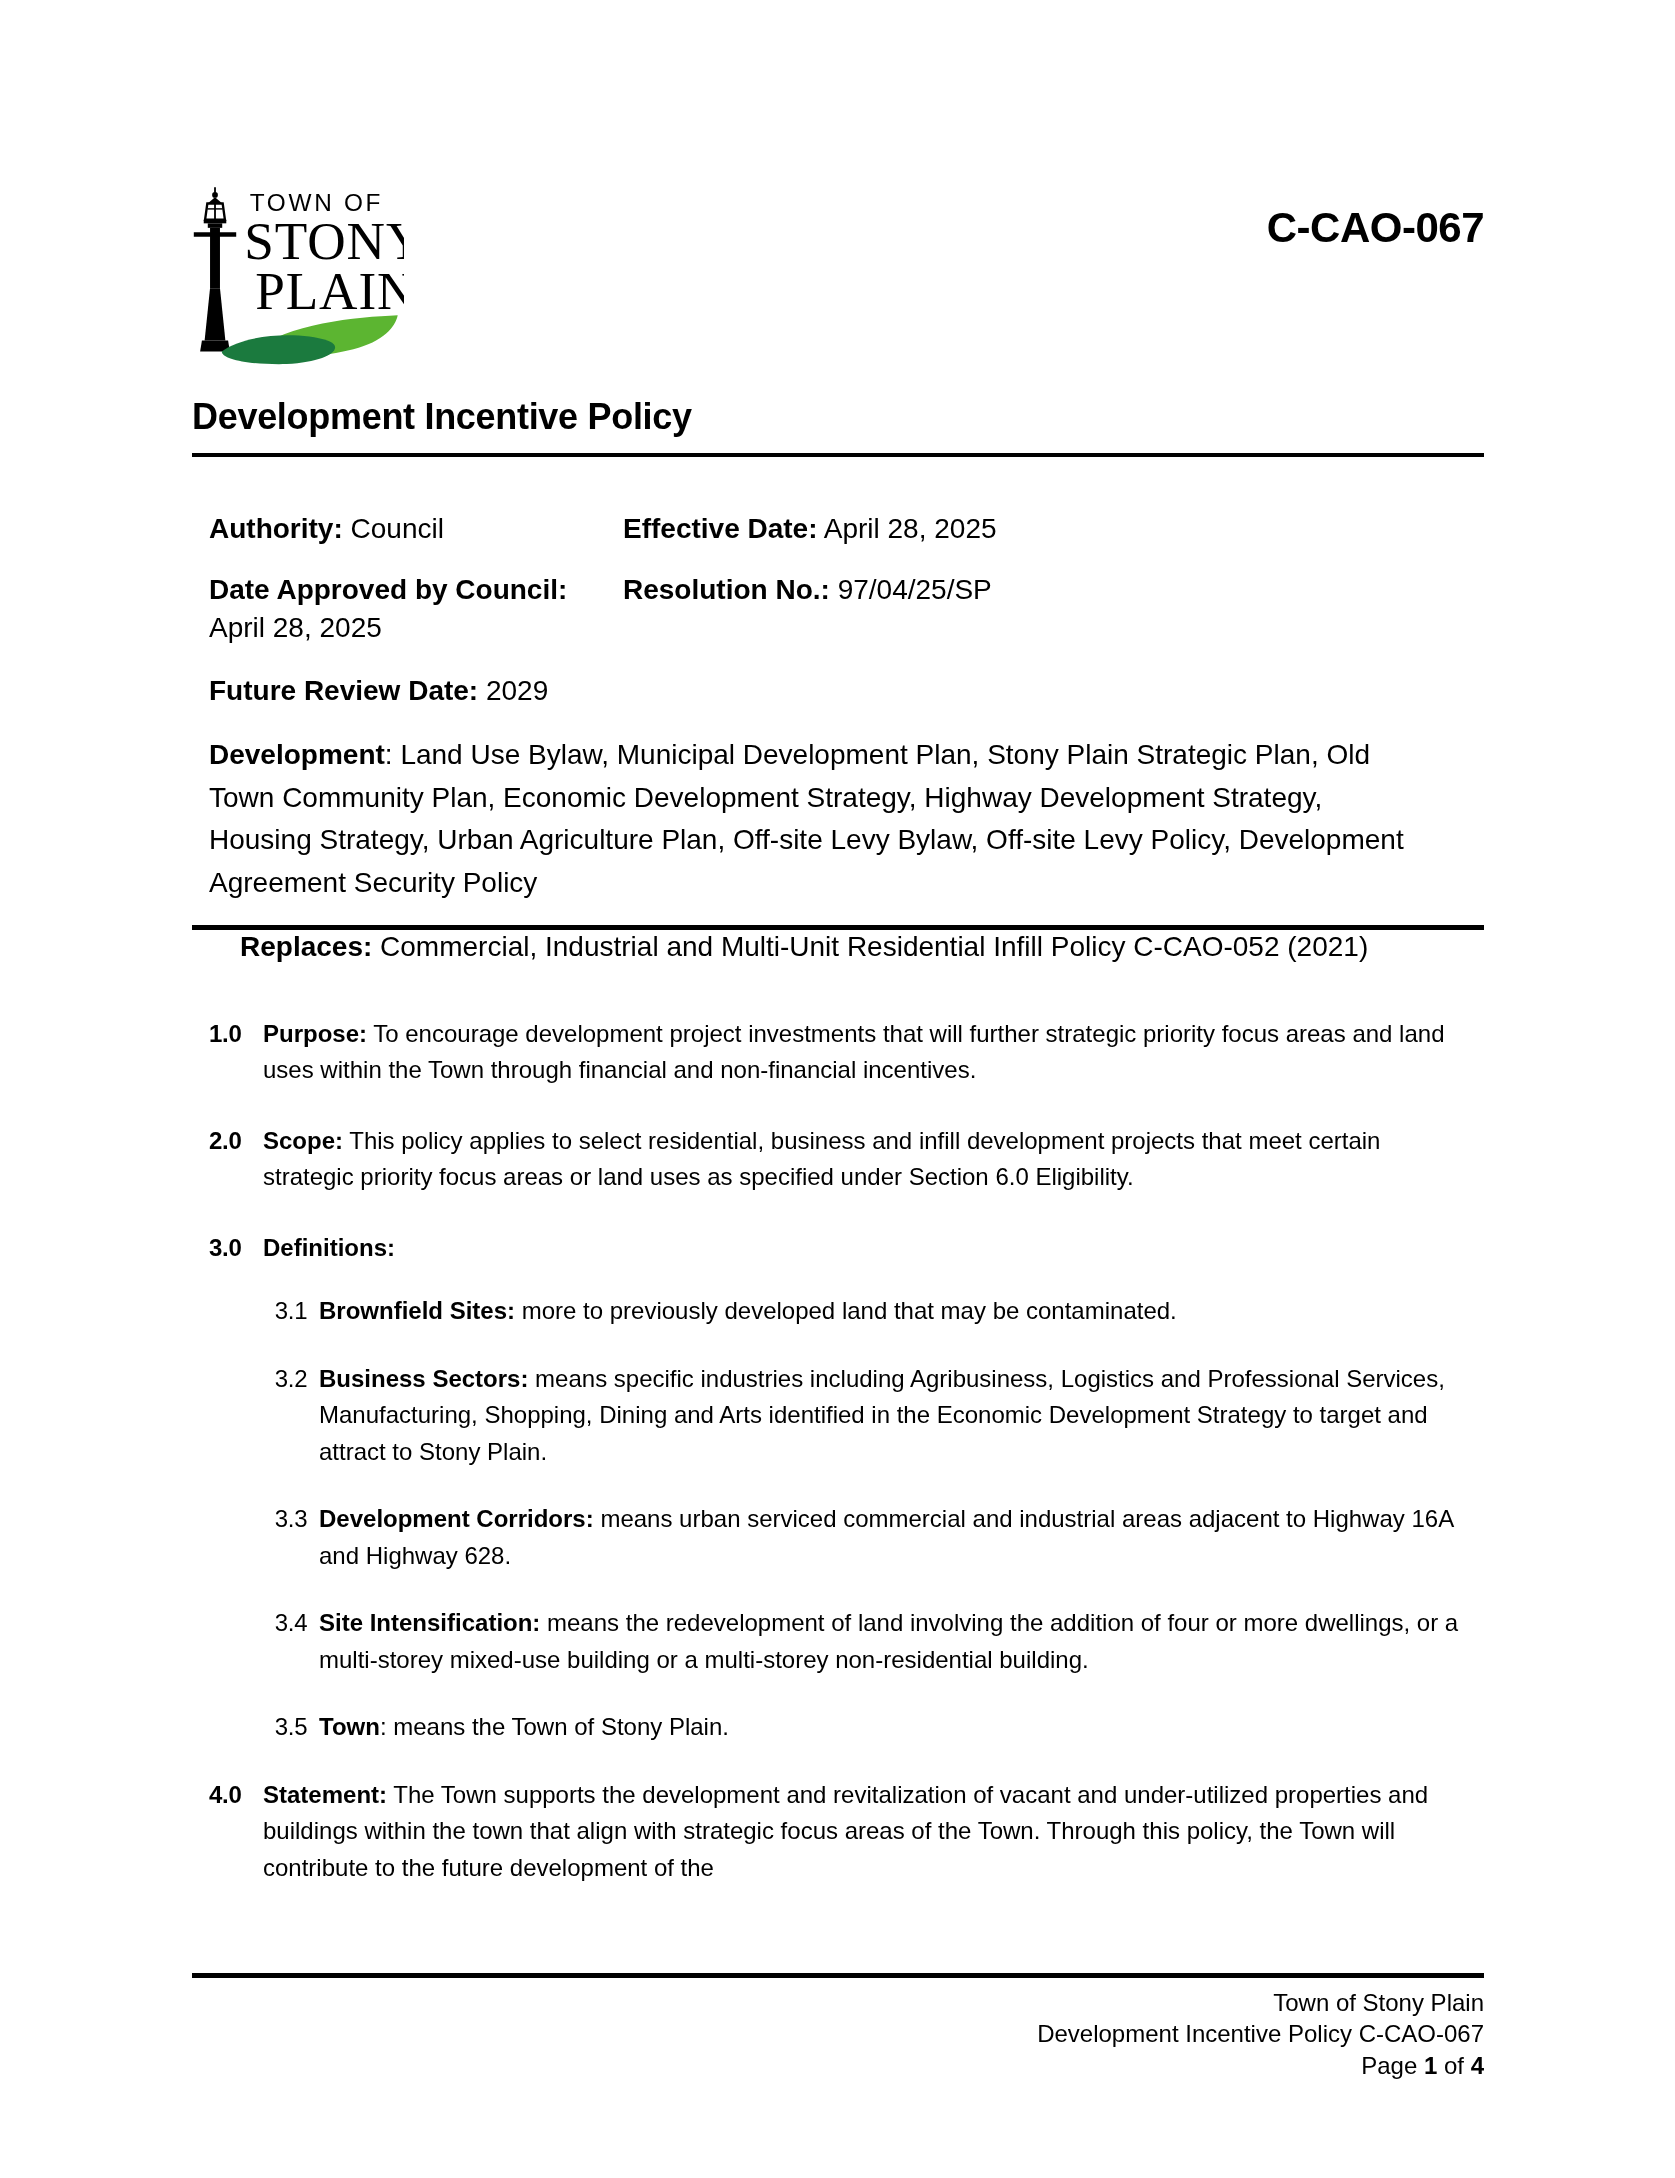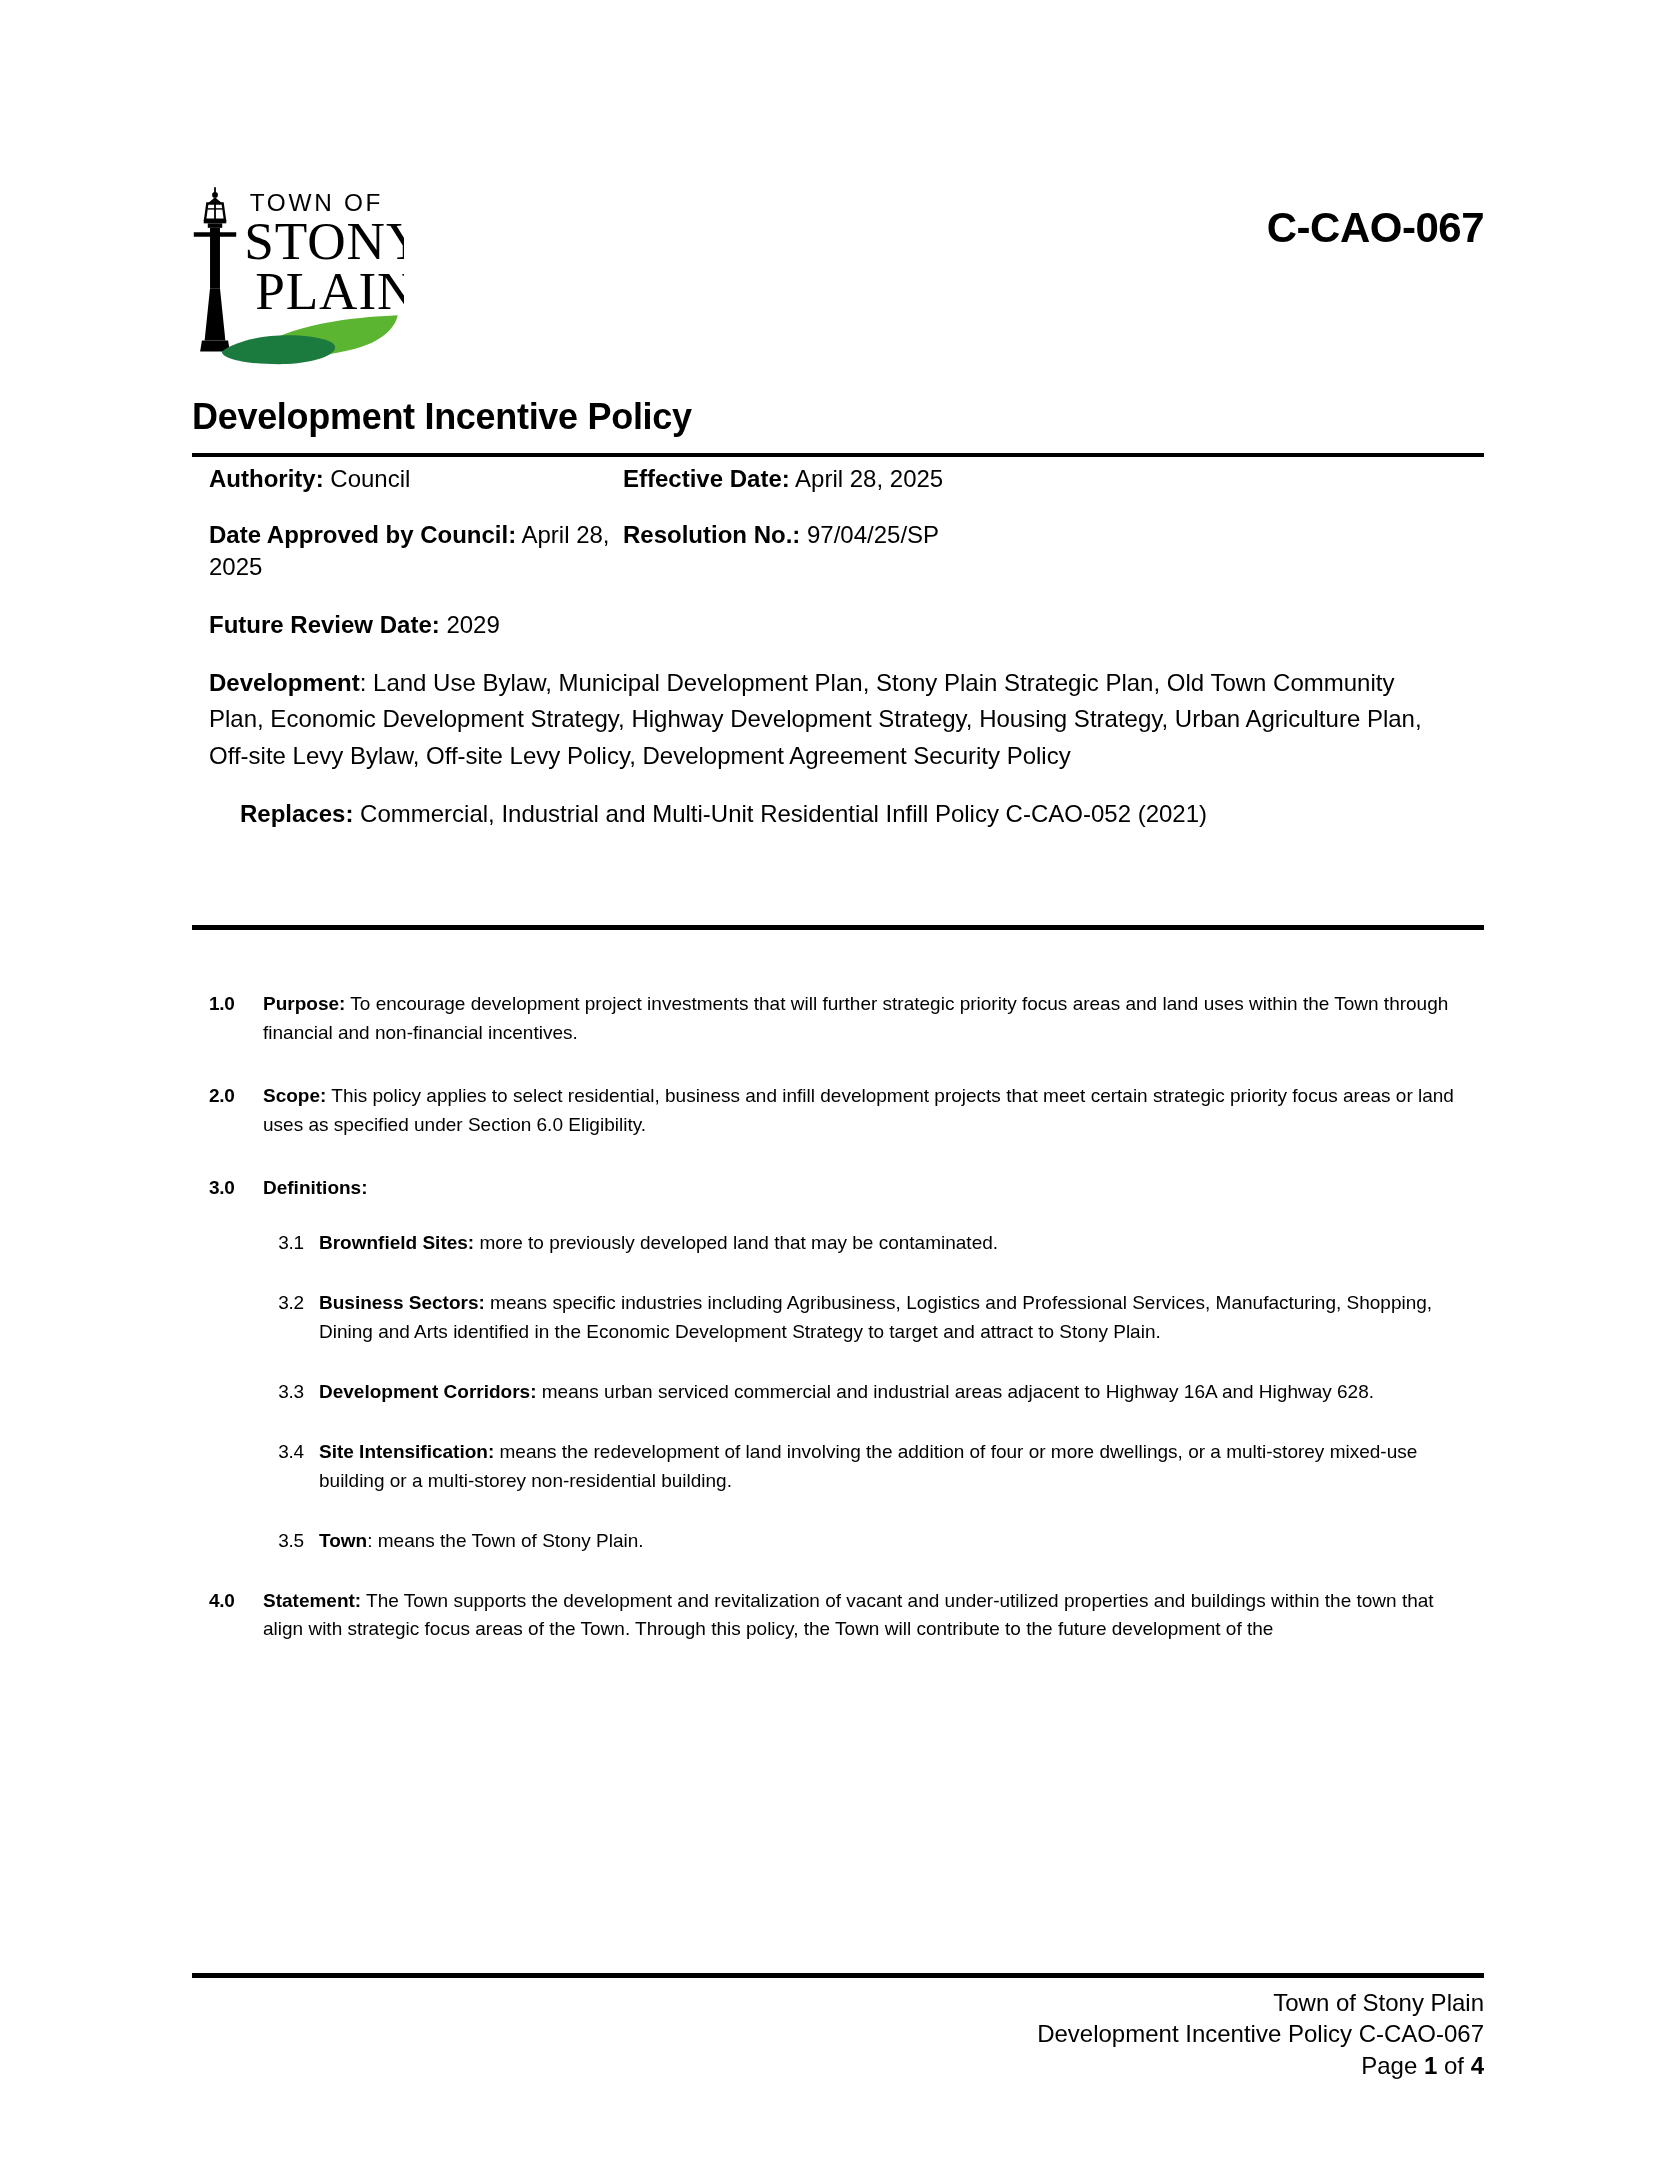--- a/index.html
+++ b/index.html
@@ -61,23 +61,23 @@
     width: 100%;
     height: 4.5px;
     background: #000;
     margin: 0;
   }
   .rule-top { margin-top: 15.3px; }
 
   
   .meta {
     position: absolute;
-    left: 209px; top: 463px;
+    left: 209px; top: 510px;
     width: 1275px;
-    font-size: 24px;
+    font-size: 28px;
     line-height: 1.35;
   }
   .meta-row {
     display: flex;
     margin-bottom: 23.4px;
   }
   .meta-col-left { width: 414px; flex: none; }
   .meta-col-right { flex: 1; }
   .meta-para {
     margin-bottom: 21.6px;
@@ -90,23 +90,23 @@
   .rule-mid {
     position: absolute;
     left: 192px; top: 925px;
     width: 1292px; height: 5.4px;
     background: #000;
   }
 
   
   .body-sections {
     position: absolute;
-    left: 209px; top: 990px;
+    left: 209px; top: 1016px;
     width: 1275px;
-    font-size: 19px;
+    font-size: 24px;
   }
   .section {
     display: flex;
     align-items: flex-start;
     margin-bottom: 34px;
   }
   .sec-num {
     width: 54px;
     flex: none;
     font-weight: bold;

